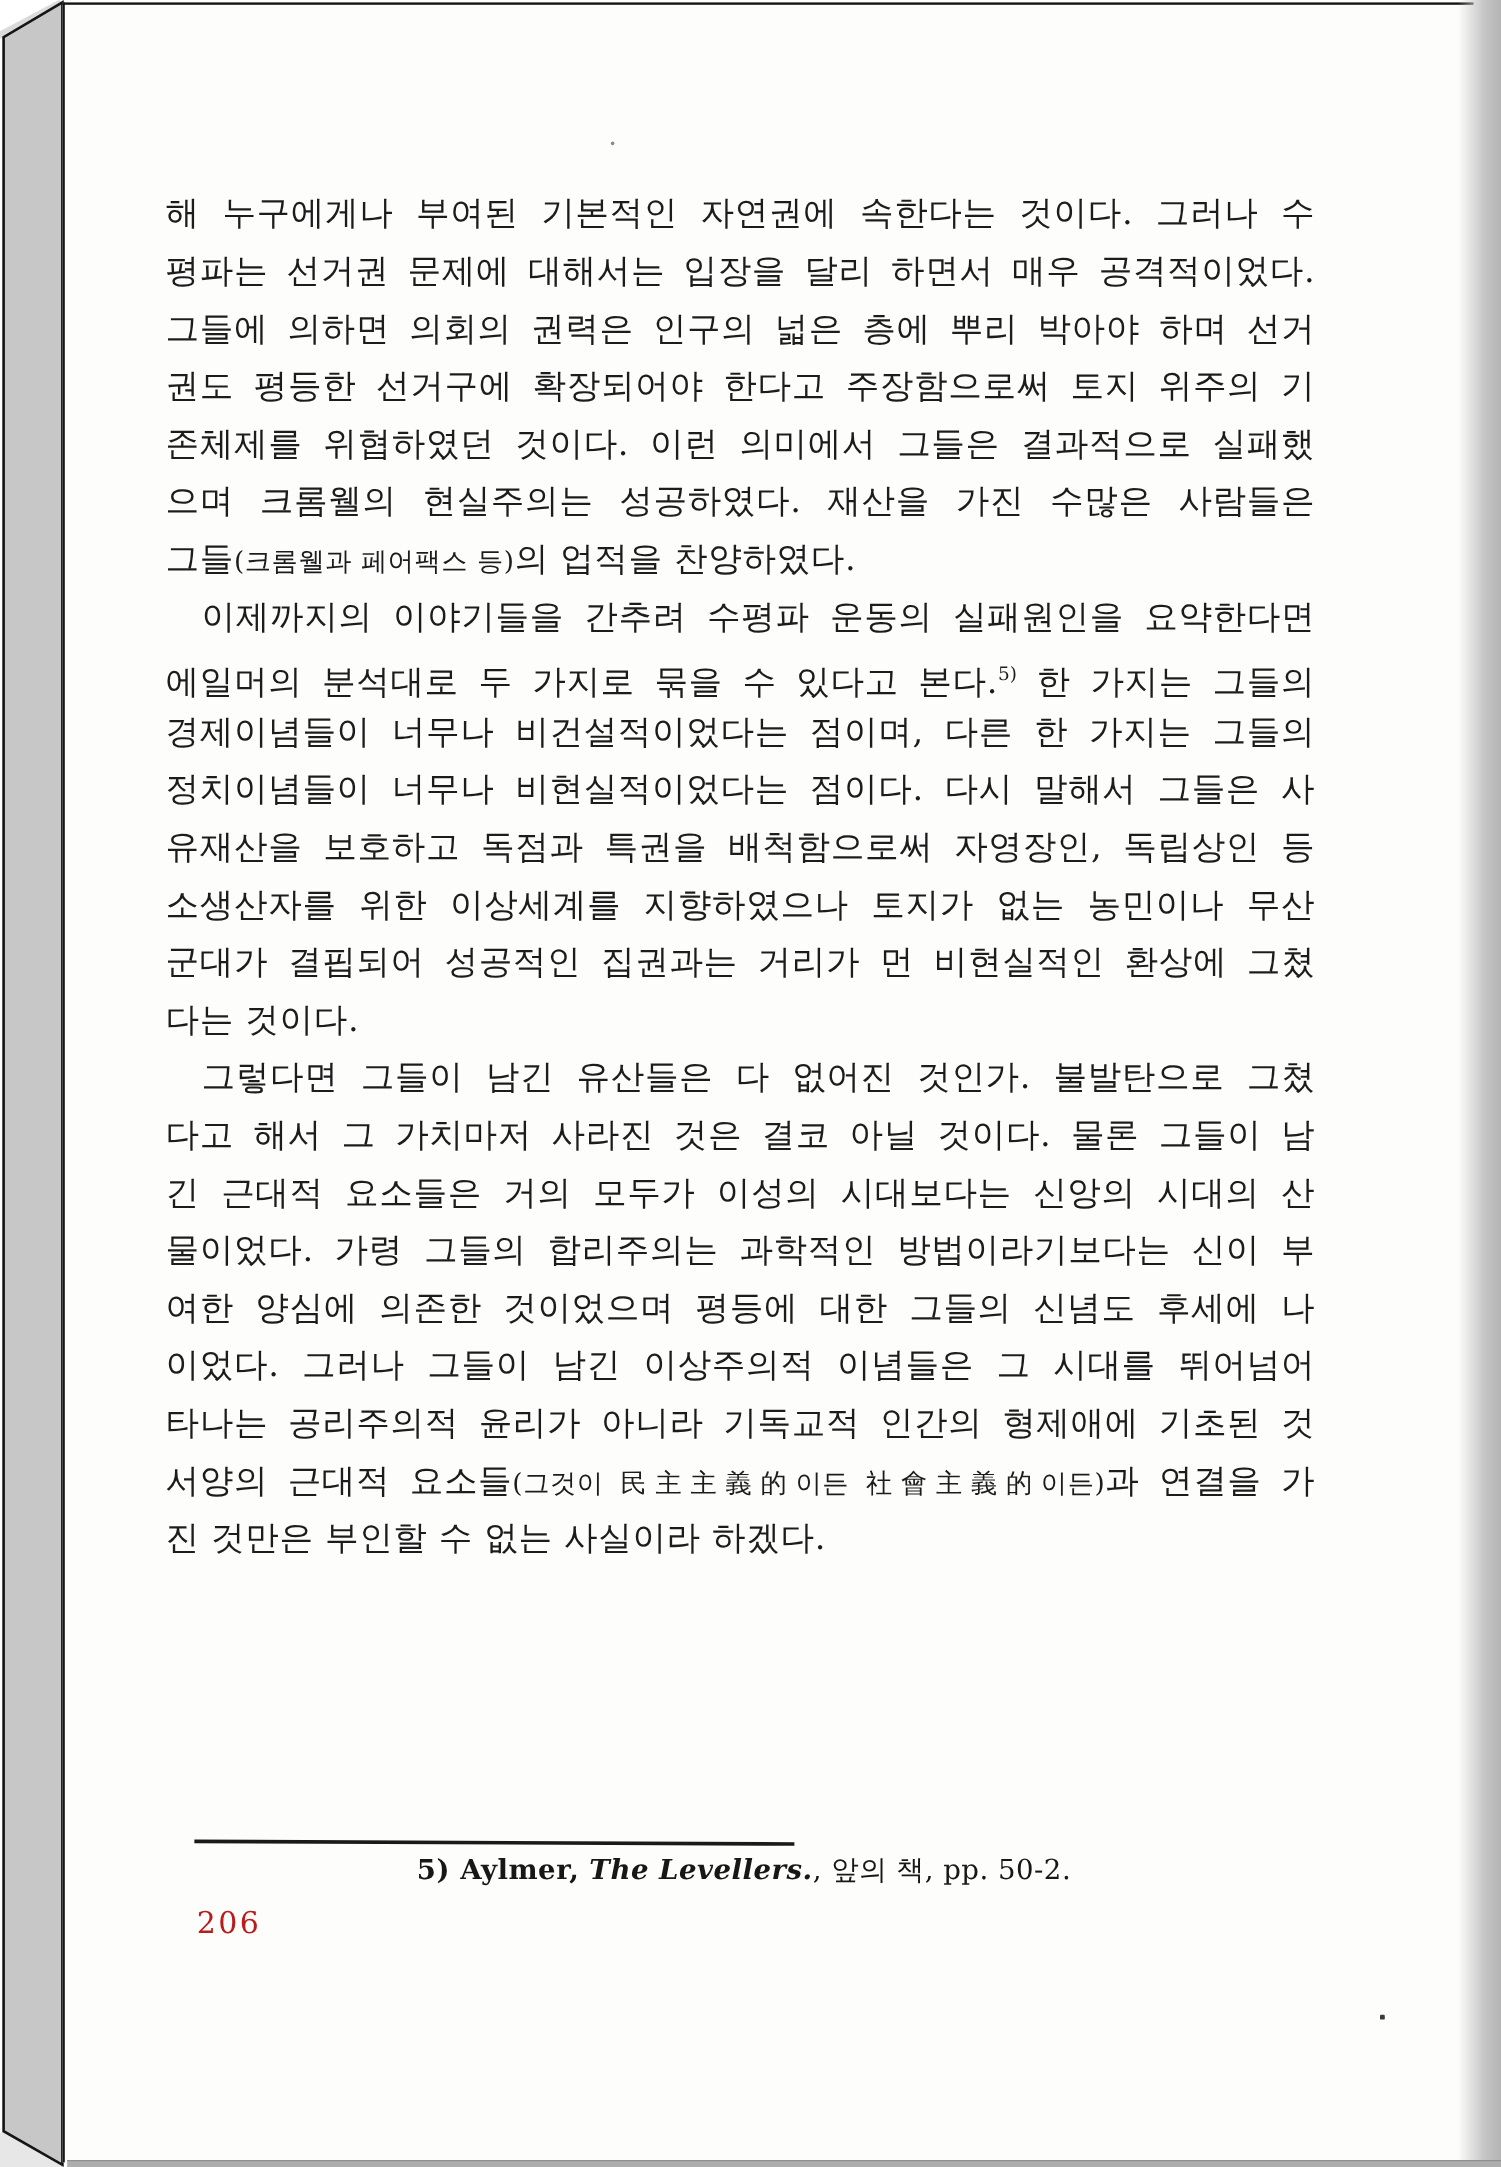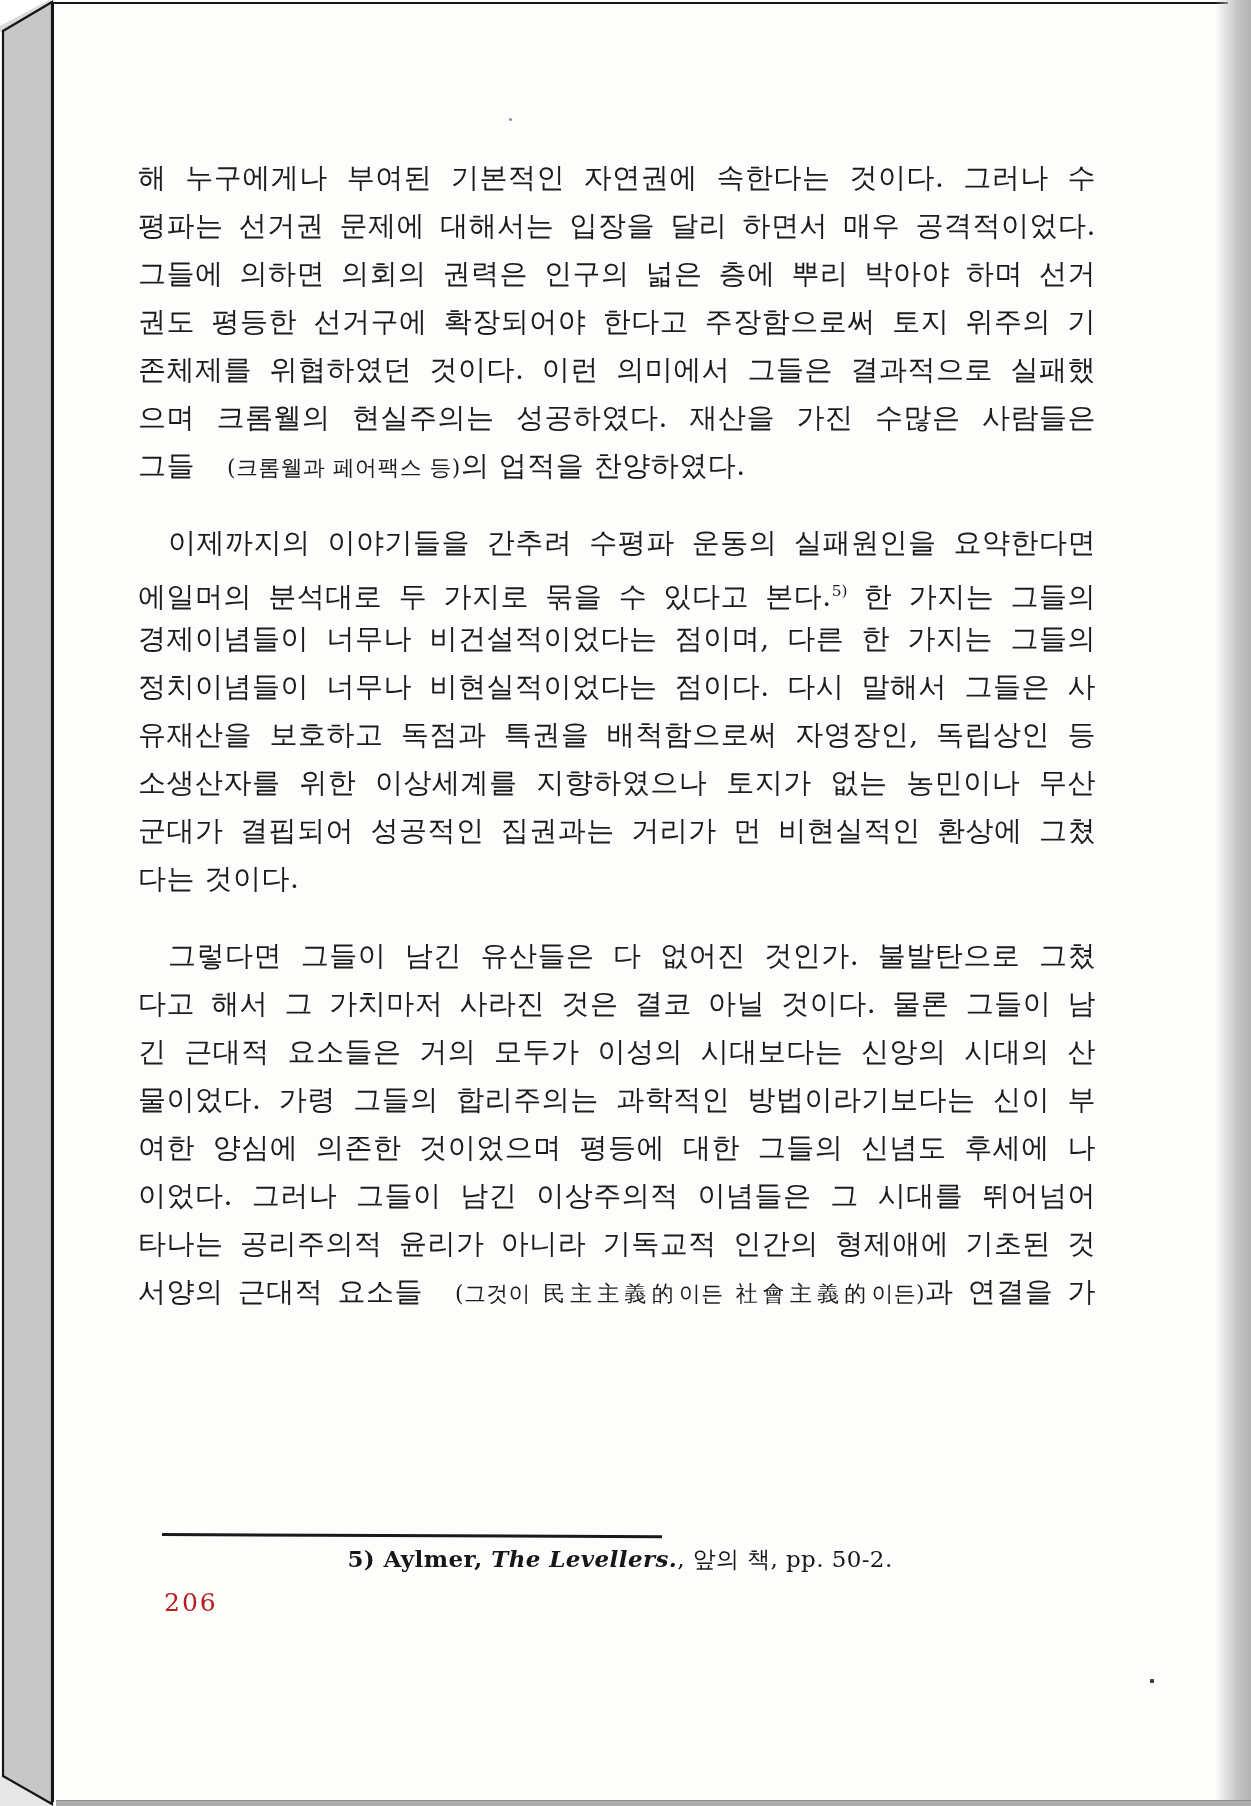--- a/index.html
+++ b/index.html
@@ -28,22 +28,22 @@
   }
   .text-block{
     position:absolute;left:84px;top:150px;width:958px;
     font-size:28px;line-height:48px;color:#1c1c1c;
     letter-spacing:0.5px;
   }
   .line{
     height:48px;white-space:nowrap;text-align:left;overflow:visible;
   }
   .line.just{text-align:justify;text-align-last:justify;}
-  .line.ind{text-indent:30px;margin-top:29px;}
-  .seg-small{font-size:0.78em;margin-left:32px;}
+  .line.ind{text-indent:30px;}
+  .seg-small{font-size:0.78em;}
   .seg-sup{font-size:0.55em;vertical-align:super;letter-spacing:0;}
   .seg-italic{font-style:italic;}
   .seg-bold{font-weight:700;}
   .footnote-rule{
     position:absolute;left:108px;top:1529px;width:500px;height:0;
     border-top:3px solid #1a1a1a;transform:rotate(0.25deg);transform-origin:left top;
   }
   .footnote{
     position:absolute;left:116px;top:1540px;width:900px;
     font-size:23px;line-height:30px;color:#171717;letter-spacing:0.4px;
@@ -88,20 +88,21 @@
         <div class="line just"><span>군대가 결핍되어 성공적인 집권과는 거리가 먼 비현실적인 환상에 그쳤</span></div>
         <div class="line"><span>다는 것이다.</span></div>
         <div class="line just ind"><span>그렇다면 그들이 남긴 유산들은 다 없어진 것인가. 불발탄으로 그쳤</span></div>
         <div class="line just"><span>다고 해서 그 가치마저 사라진 것은 결코 아닐 것이다. 물론 그들이 남</span></div>
         <div class="line just"><span>긴 근대적 요소들은 거의 모두가 이성의 시대보다는 신앙의 시대의 산</span></div>
         <div class="line just"><span>물이었다. 가령 그들의 합리주의는 과학적인 방법이라기보다는 신이 부</span></div>
         <div class="line just"><span>여한 양심에 의존한 것이었으며 평등에 대한 그들의 신념도 후세에 나</span></div>
         <div class="line just"><span>이었다. 그러나 그들이 남긴 이상주의적 이념들은 그 시대를 뛰어넘어</span></div>
         <div class="line just"><span>타나는 공리주의적 윤리가 아니라 기독교적 인간의 형제애에 기초된 것</span></div>
         <div class="line just"><span>서양의 근대적 요소들</span><span class="seg-small">(그것이 民主主義的이든 社會主義的이든)</span><span>과 연결을 가</span></div>
+        <div class="line"><span>진 것만은 부인할 수 없는 사실이라 하겠다.</span></div>
       </div>
 
     <div class="footnote-rule"></div>
     <div class="footnote" id="footnote"><span class="seg-bold">5) Aylmer, </span><span class="seg-italic seg-bold">The Levellers.</span><span>, 앞의 책, pp. 50-2.</span></div>
 
     <div class="pagenum">206</div>
   </div>
 
   <div class="shadow-right"></div>
   <div class="shadow-bottom"></div>

